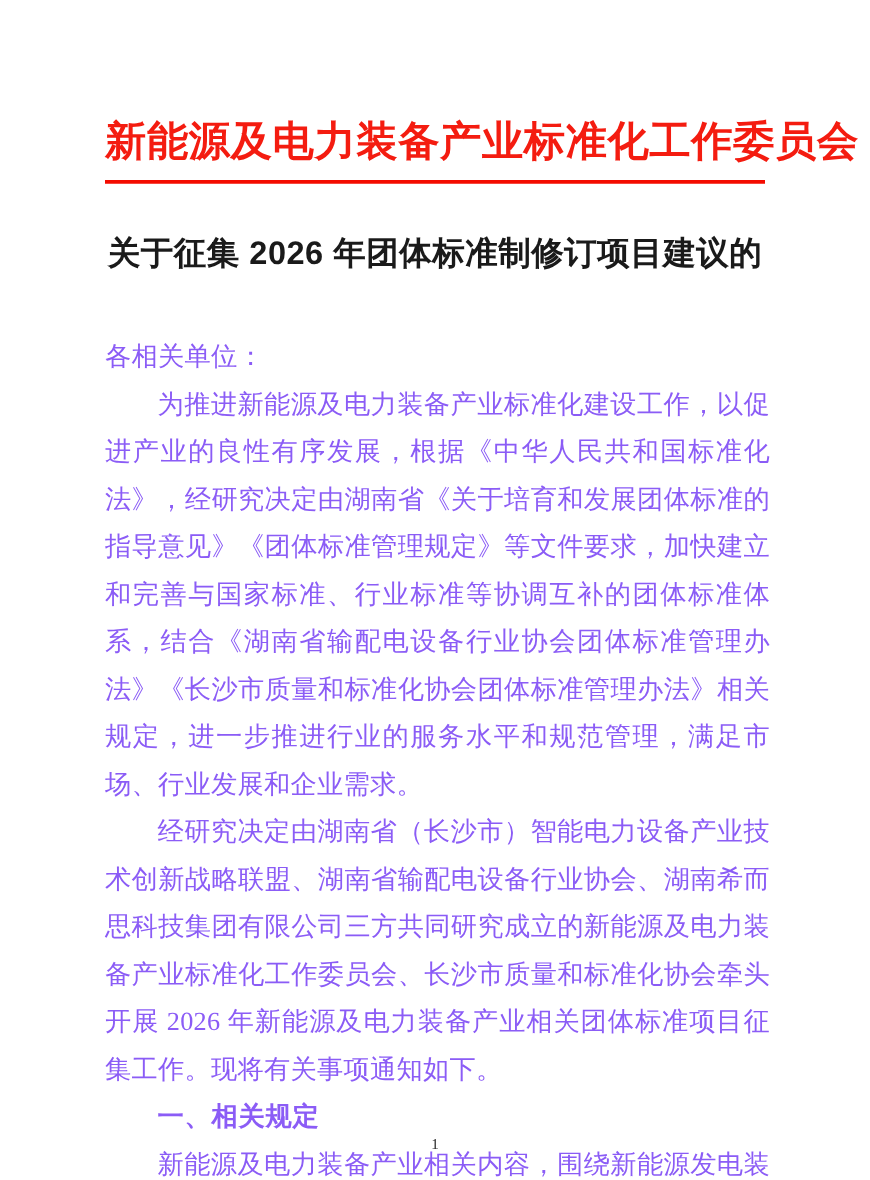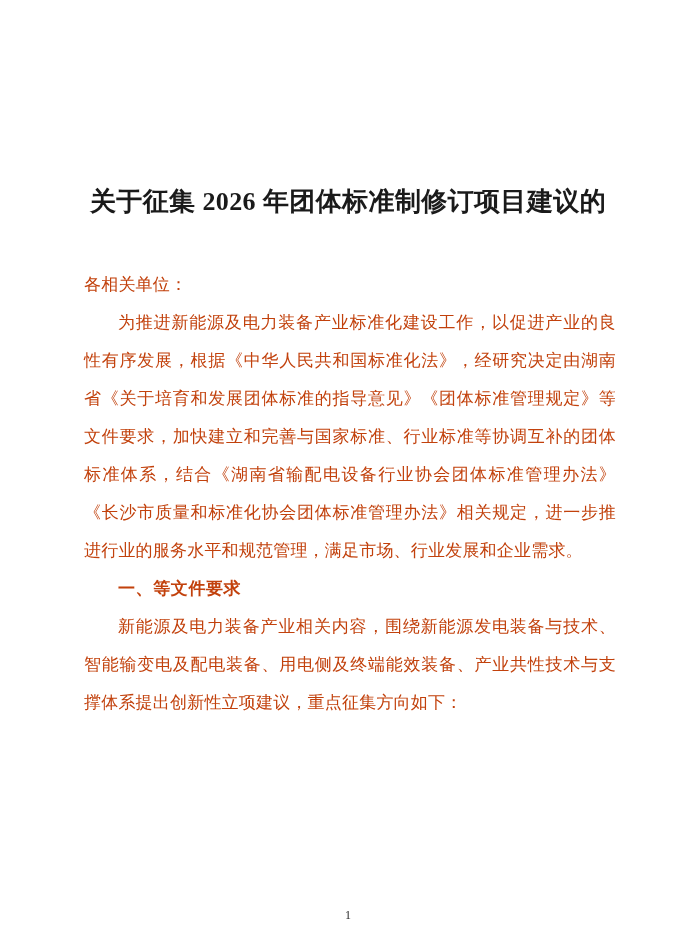--- a/index.html
+++ b/index.html
@@ -44,43 +44,43 @@
     background: #f40b00;
   }
 
   
   .doc-title {
     position: absolute;
     left: 84px;
     top: 182px;
     width: 528px;
     text-align: center;
-    font-family: Liberation Serif, serif;
+    font-family: Liberation Sans, sans-serif;
     font-weight: bold;
     font-size: 26px;
     line-height: 40px;
     color: #1a1a1a;
     letter-spacing: 0.4px;
   }
   .doc-title .title-line2 {
     display: block;
   }
 
   
   .body-block {
     position: absolute;
     left: 84px;
     top: 266px;
     width: 532px;
   }
   .para {
     font-family: "Liberation Serif", "DejaVu Serif", serif;
-    font-size: 17px;
+    font-size: 21px;
     line-height: 38px;
-    color: #c2410c;
+    color: #8b5cf6;
     text-align: justify;
     text-justify: inter-ideograph;
     margin: 0;
     letter-spacing: 0.2px;
   }
   .para.salutation {
     text-indent: 0;
   }
   .para.indent {
     text-indent: 2em;
@@ -101,32 +101,37 @@
     font-family: "Liberation Serif", "DejaVu Serif", serif;
     font-size: 12px;
     color: #2b2b2b;
   }
 </style>
 </head>
 <body>
 
 <div id="page">
 
+  <div class="letterhead">
+    <div class="letterhead-title">新能源及电力装备产业标准化工作委员会</div>
+    <div class="letterhead-rule"></div>
+  </div>
 
   <div class="doc-title">
     <span class="title-line1">关于征集 2026 年团体标准制修订项目建议的</span>
   </div>
 
   <div class="body-block">
     <p class="para salutation">各相关单位：</p>
 
     <p class="para indent">为推进新能源及电力装备产业标准化建设工作，以促进产业的良性有序发展，根据《中华人民共和国标准化法》，经研究决定由湖南省《关于培育和发展团体标准的指导意见》《团体标准管理规定》等文件要求，加快建立和完善与国家标准、行业标准等协调互补的团体标准体系，结合《湖南省输配电设备行业协会团体标准管理办法》《长沙市质量和标准化协会团体标准管理办法》相关规定，进一步推进行业的服务水平和规范管理，满足市场、行业发展和企业需求。</p>
 
+    <p class="para indent">经研究决定由湖南省（长沙市）智能电力设备产业技术创新战略联盟、湖南省输配电设备行业协会、湖南希而思科技集团有限公司三方共同研究成立的新能源及电力装备产业标准化工作委员会、长沙市质量和标准化协会牵头开展 2026 年新能源及电力装备产业相关团体标准项目征集工作。现将有关事项通知如下。</p>
 
-    <p class="para heading">一、等文件要求</p>
+    <p class="para heading">一、相关规定</p>
 
     <p class="para indent">新能源及电力装备产业相关内容，围绕新能源发电装备与技术、智能输变电及配电装备、用电侧及终端能效装备、产业共性技术与支撑体系提出创新性立项建议，重点征集方向如下：</p>
 
   </div>
 
   <div class="page-number">1</div>
 
 </div>
 
 </body></html>

